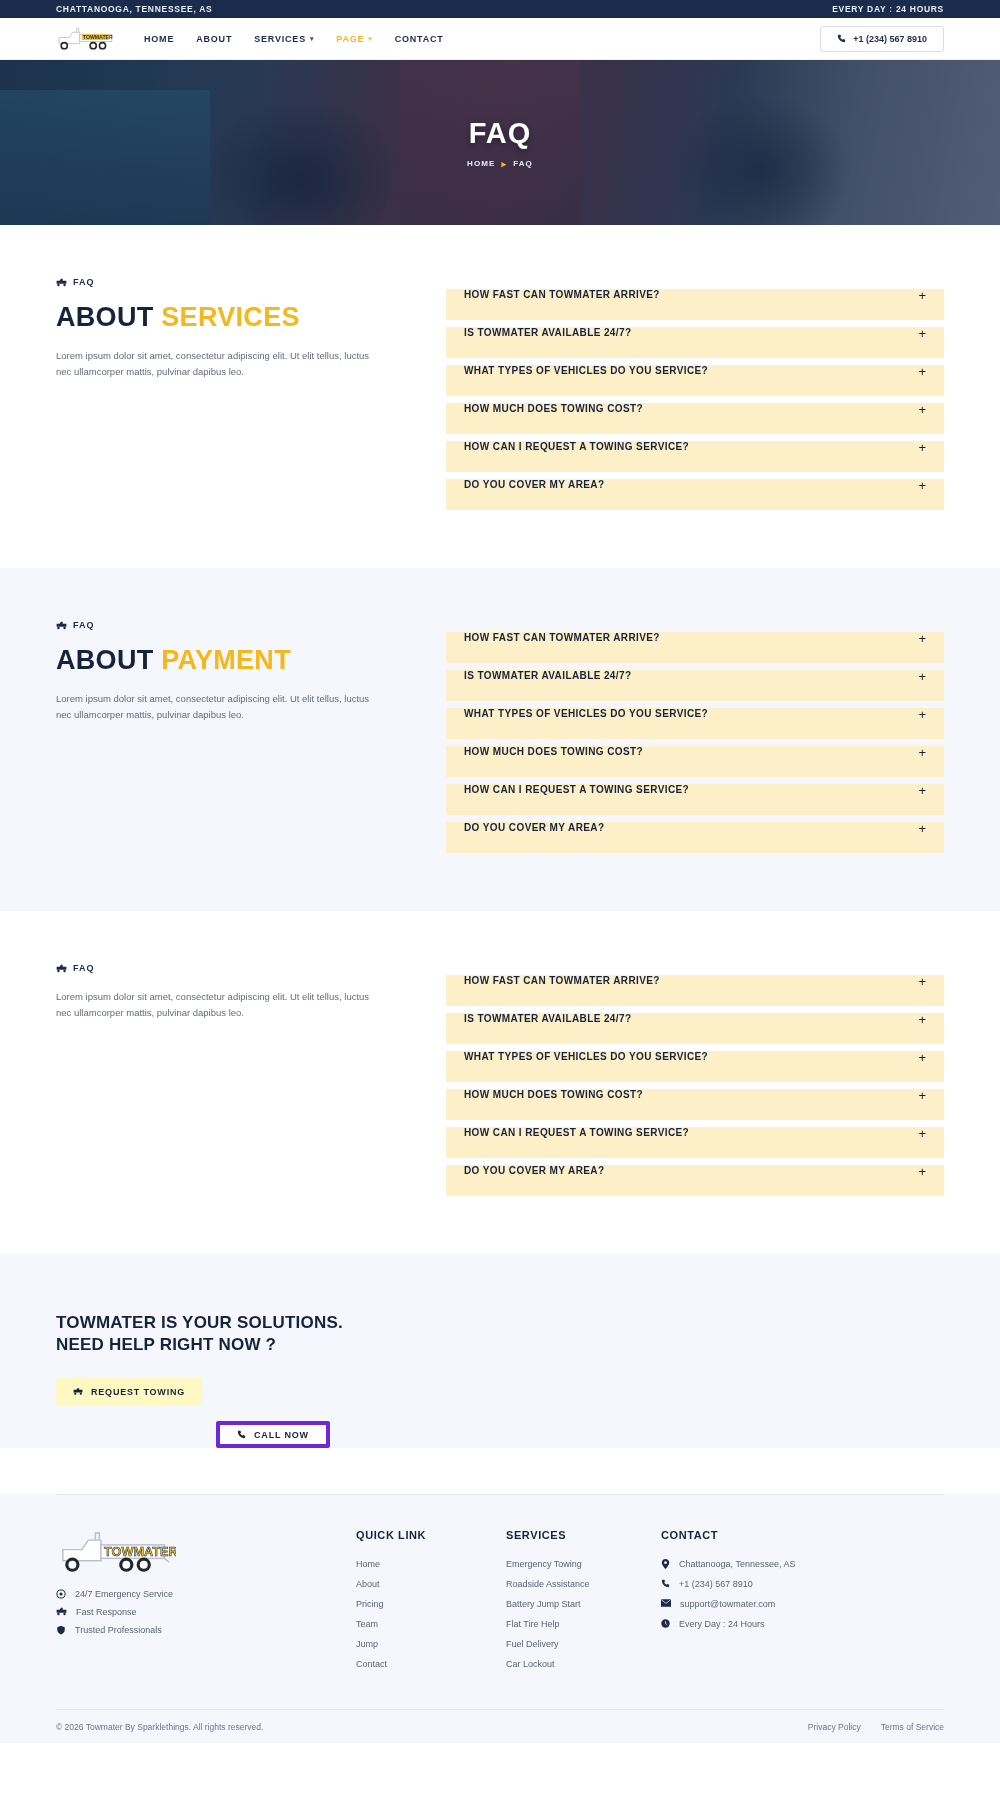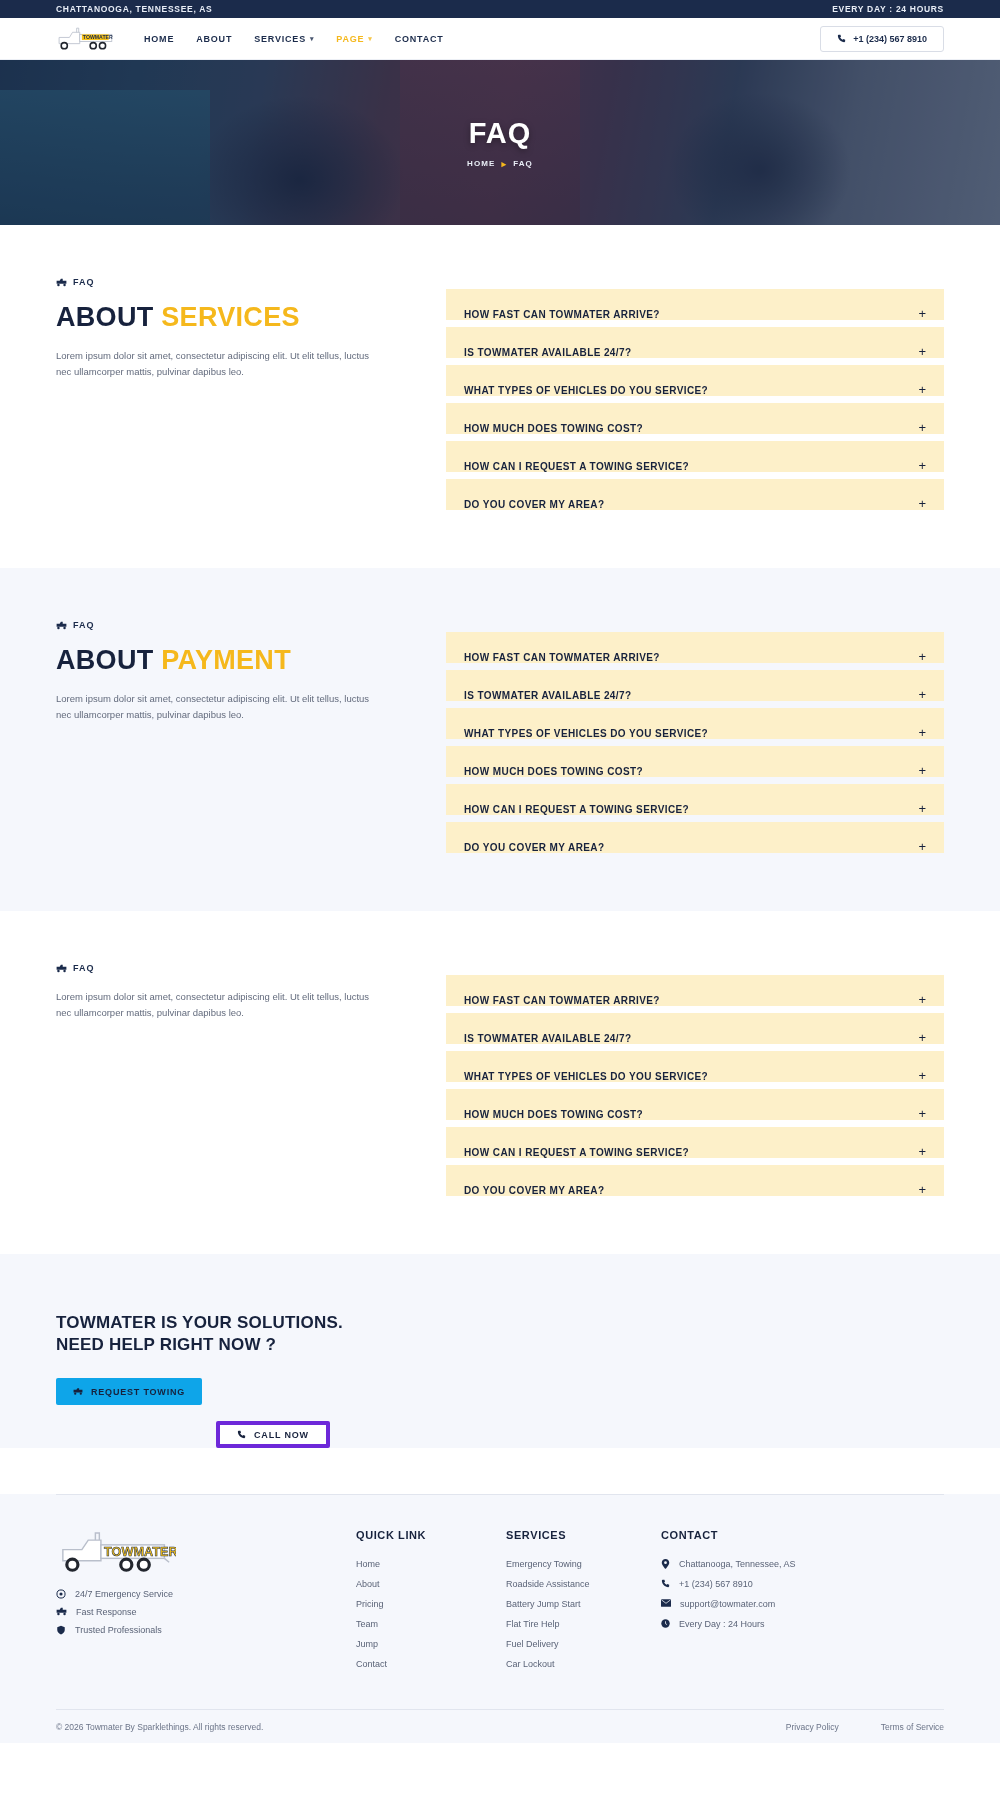--- a/index.html
+++ b/index.html
@@ -121,57 +121,57 @@
   .sec-title {
     font-size: 27px; font-weight: 800; letter-spacing: .3px; line-height: 1.05;
     color: #17223d; margin-bottom: 17px;
   }
   .sec-title .hl { color: #f5b81c; }
   .sec-desc { font-size: 9.5px; line-height: 1.65; color: #636b7d; max-width: 320px; }
   .faq-right { flex: 1; display: flex; flex-direction: column; gap: 7px; padding-top: 12px; }
   .acc-item {
     background: #fdf0c9;
     height: 31px;
-    display: flex; align-items: flex-end; justify-content: space-between;
+    display: flex; align-items: flex-start; justify-content: space-between;
     padding: 0 18px;
     cursor: pointer;
   }
   .acc-q { font-size: 10px; font-weight: 700; letter-spacing: .4px; color: #17223d; }
   .acc-plus { font-size: 13px; color: #17223d; font-weight: 400; line-height: 1; }
 
   
   .cta { background: #f5f7fc; padding: 58px 56px 0; }
   .cta-title { font-size: 17px; font-weight: 800; line-height: 1.3; color: #17223d; letter-spacing: .2px; }
   .cta-btns { display: flex; gap: 14px; margin-top: 22px; }
   .btn {
     height: 27px; display: inline-flex; align-items: center; gap: 8px;
     padding: 0 17px; font-size: 9px; font-weight: 700; letter-spacing: .8px;
     cursor: pointer; border-radius: 2px;
   }
-  .btn-primary { background: #0ea5e9; color: #17223d; border: none; }
+  .btn-primary { background: #fef9c3; color: #17223d; border: none; }
   .btn-ghost { background: #fff; border: 4px solid #6d28d9; color: #17223d; margin-top: 43px; }
 
   
   .footer { background: #f5f7fc; padding: 0 56px 0; }
   .footer-sep { height: 1px; background: #e1e5ee; margin-top: 46px; }
   .footer-cols { display: flex; padding: 34px 0 30px; }
   .fcol-brand { width: 300px; }
   .logo-big { width: 120px; height: 46px; position: relative; margin-bottom: 14px; }
   .feat { display: flex; gap: 9px; font-size: 9px; color: #5a6377; margin-bottom: 8px; }
   .fcol { width: 150px; }
   .fcol.wide { width: 155px; }
   .fcol-title { font-size: 11px; font-weight: 800; letter-spacing: .6px; color: #17223d; margin-bottom: 18px; }
   .flink { display: block; font-size: 9px; color: #5a6377; margin-bottom: 10px; text-decoration: none; cursor: pointer; }
   .fcontact { display: flex; align-items: flex-start; gap: 9px; font-size: 9px; color: #5a6377; margin-bottom: 10px; }
   .footer-bottom {
     border-top: 1px solid #e1e5ee;
     height: 34px; display: flex; align-items: center; justify-content: space-between;
     font-size: 8.5px; color: #6b7policy; color: #6b7488;
   }
-  .fb-links { display: flex; gap: 42px; }
+  .fb-links { display: flex; gap: 20px; }
   .fb-links a { color: #6b7488; text-decoration: none; cursor: pointer; font-size: 8.5px; }
   svg { display: block; }
 </style>
 </head>
 <body>
 
 <div class="topbar">
   <span>CHATTANOOGA, TENNESSEE, AS</span>
   <span>EVERY DAY : 24 HOURS</span>
 </div>

